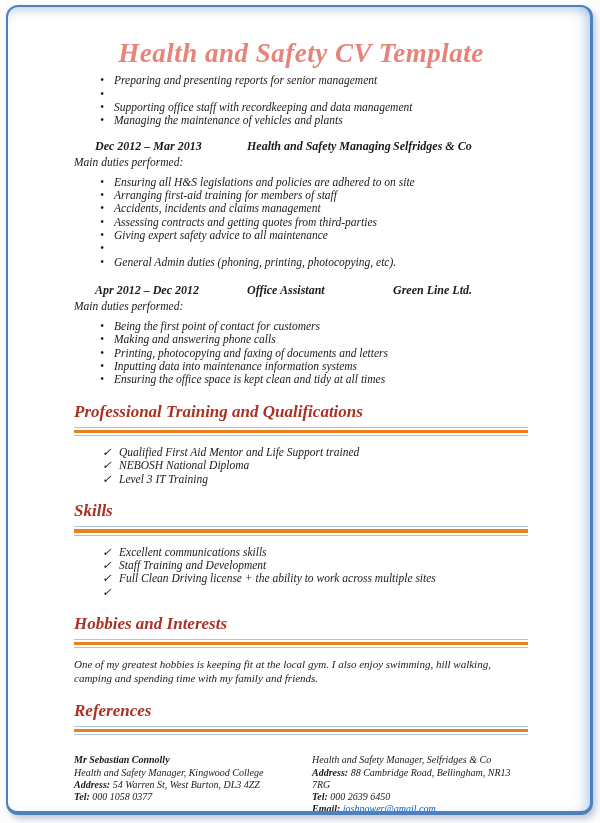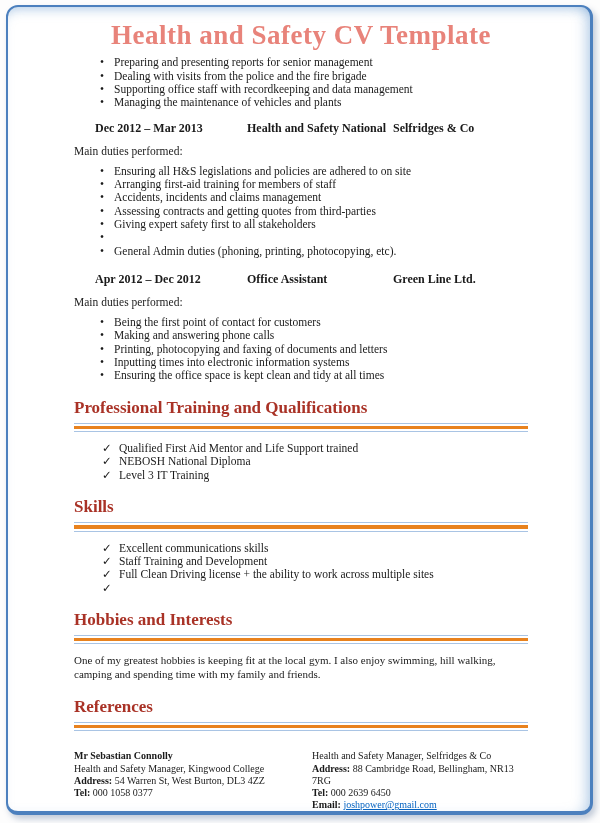--- a/index.html
+++ b/index.html
@@ -13,23 +13,24 @@
   .sheet{
     position:absolute;left:6px;top:5px;right:7px;bottom:8px;
     background:#ffffff;
     border:2px solid var(--border-blue,#4C80BE);
     border-bottom-width:4px;
     border-right-width:3px;
     border-radius:12px;
     box-shadow:3px 4px 6px rgba(120,140,170,.45),
       inset 0 9px 12px -7px rgba(125,170,215,.55),
       inset -11px 0 14px -8px rgba(125,170,215,.55);
-    padding:10px 62px 8px 66px;
+    padding:28px 62px 8px 66px;
     box-sizing:border-box;
     overflow:hidden;
+    font-style:italic;
   }
   h1{
     margin:2px 0 5px;
     text-align:center;
     font-size:27px;
     line-height:1.2;
     font-weight:bold;
     color:var(--title-salmon,#E8837A);
     letter-spacing:.5px;
   }
@@ -41,21 +42,21 @@
   li .marker{width:14px;flex:0 0 14px;}
   .check-list{padding-left:28px;}
   .check-list .marker{width:17px;flex:0 0 17px;}
   .intro{margin-bottom:10px;}
   .jobrow{
     display:grid;grid-template-columns:152px 146px 1fr;
     font-weight:bold;font-size:12px;
     margin-top:11px;
     margin-left:21px;
   }
-  .duties-label{font-size:11.5px;margin-top:9px;}
+  .duties-label{font-size:11.5px;margin-top:2px;}
   .duties{margin-top:8px;}
   h2{
     margin:15px 0 5px;
     font-size:17px;font-weight:bold;
     color:var(--heading-red,#A93226);
   }
   .rule{
     border-top:1px solid var(--rule-blue,#A9C4E4);
     border-bottom:1px solid var(--rule-blue,#A9C4E4);
     padding:2px 0;
@@ -79,35 +80,34 @@
 
   <h1>Health and Safety CV Template</h1>
 
   <ul class="intro">
     <li>
         <span class="marker">•</span>
         <span>Preparing and presenting reports for senior management</span>
       </li>
     <li>
         <span class="marker">•</span>
-        <span>Dealing with visits from the police and the fire brigade</span>
       </li>
     <li>
         <span class="marker">•</span>
         <span>Supporting office staff with recordkeeping and data management</span>
       </li>
     <li>
         <span class="marker">•</span>
         <span>Managing the maintenance of vehicles and plants</span>
       </li>
   </ul>
 
   <div class="jobrow">
     <span>Dec 2012 – Mar 2013</span>
-    <span>Health and Safety National</span>
+    <span>Health and Safety Managing</span>
     <span>Selfridges &amp; Co</span>
   </div>
   <div class="duties-label">Main duties performed:</div>
   <ul class="duties">
     <li>
         <span class="marker">•</span>
         <span>Ensuring all H&amp;S legislations and policies are adhered to on site</span>
       </li>
     <li>
         <span class="marker">•</span>
@@ -116,21 +116,21 @@
     <li>
         <span class="marker">•</span>
         <span>Accidents, incidents and claims management</span>
       </li>
     <li>
         <span class="marker">•</span>
         <span>Assessing contracts and getting quotes from third-parties</span>
       </li>
     <li>
         <span class="marker">•</span>
-        <span>Giving expert safety first to all stakeholders</span>
+        <span>Giving expert safety advice to all maintenance</span>
       </li>
     <li>
         <span class="marker">•</span>
       </li>
     <li>
         <span class="marker">•</span>
         <span>General Admin duties (phoning, printing, photocopying, etc).</span>
       </li>
   </ul>
 
@@ -148,21 +148,21 @@
     <li>
         <span class="marker">•</span>
         <span>Making and answering phone calls</span>
       </li>
     <li>
         <span class="marker">•</span>
         <span>Printing, photocopying and faxing of documents and letters</span>
       </li>
     <li>
         <span class="marker">•</span>
-        <span>Inputting times into electronic information systems</span>
+        <span>Inputting data into maintenance information systems</span>
       </li>
     <li>
         <span class="marker">•</span>
         <span>Ensuring the office space is kept clean and tidy at all times</span>
       </li>
   </ul>
 
   <h2>Professional Training and Qualifications</h2>
   <div class="rule">
       <div class="bar"></div>

